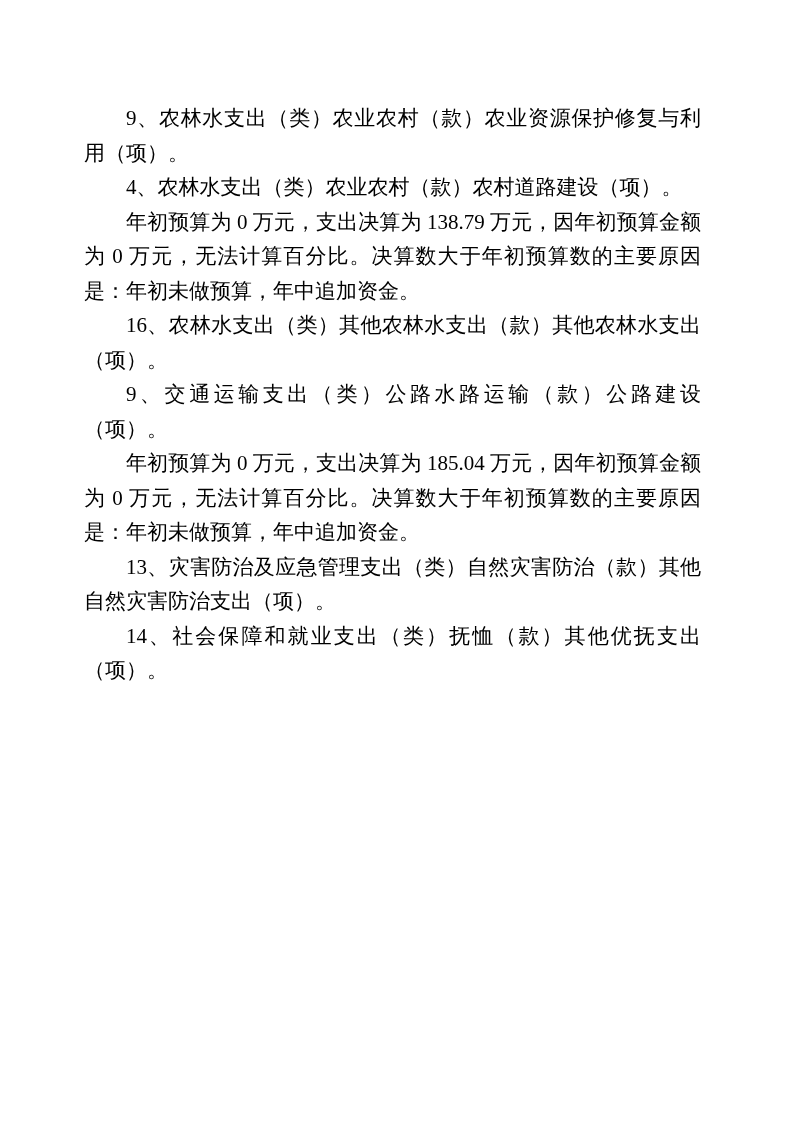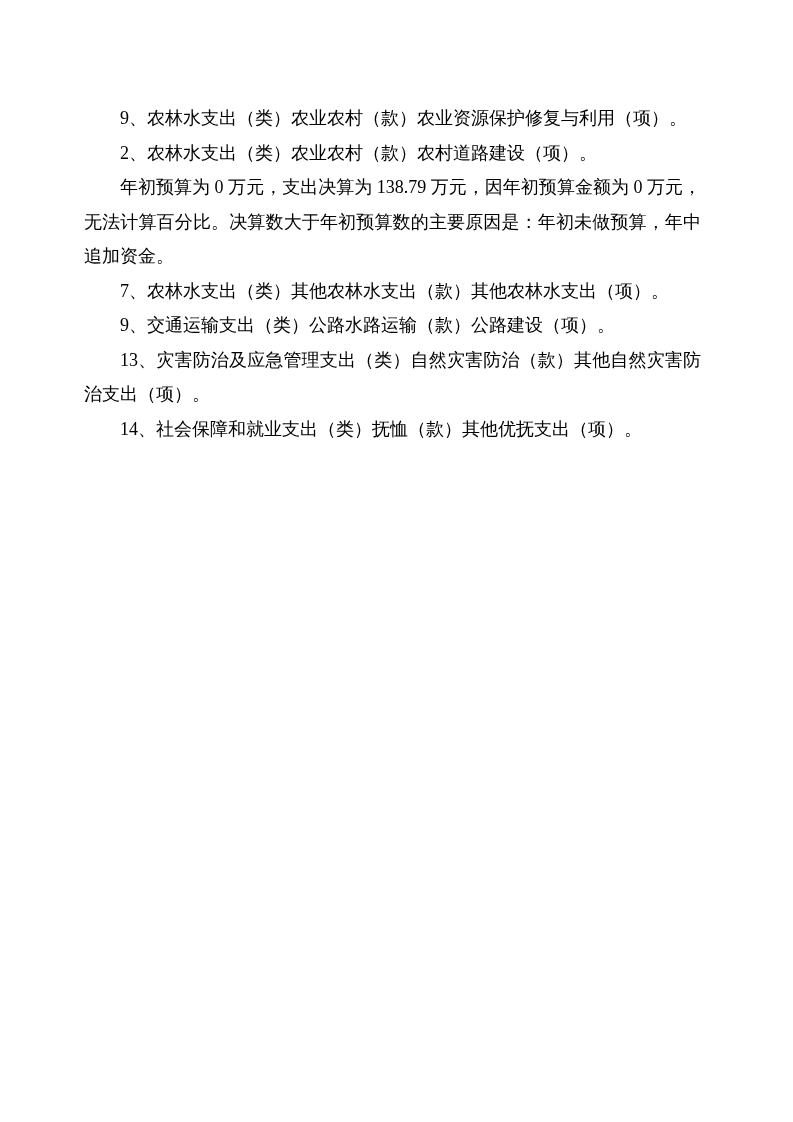--- a/index.html
+++ b/index.html
@@ -13,36 +13,37 @@
       overflow: hidden;
     }
     .page {
       box-sizing: border-box;
       width: 793px;
       height: 1122px;
       padding: 101px 92px 0 84px;
       background: #ffffff;
       color: #000000;
       font-family: "Liberation Serif", "DejaVu Serif", serif;
-      font-size: 18px;
+      font-size: 21px;
       line-height: 34.5px;
       text-align: justify;
       text-justify: inter-ideograph;
       word-break: break-all;
     }
     .para {
       margin: 0;
       padding: 0;
       text-indent: 2em;
     }
   </style>
 </head>
 <body>
 
 <div class="page">
   <p class="para">9、农林水支出（类）农业农村（款）农业资源保护修复与利用（项）。</p>
-  <p class="para">2、农林水支出（类）农业农村（款）农村道路建设（项）。</p>
+  <p class="para">4、农林水支出（类）农业农村（款）农村道路建设（项）。</p>
   <p class="para">年初预算为 0 万元，支出决算为 138.79 万元，因年初预算金额为 0 万元，无法计算百分比。决算数大于年初预算数的主要原因是：年初未做预算，年中追加资金。</p>
-  <p class="para">7、农林水支出（类）其他农林水支出（款）其他农林水支出（项）。</p>
+  <p class="para">16、农林水支出（类）其他农林水支出（款）其他农林水支出（项）。</p>
   <p class="para">9、交通运输支出（类）公路水路运输（款）公路建设（项）。</p>
+  <p class="para">年初预算为 0 万元，支出决算为 185.04 万元，因年初预算金额为 0 万元，无法计算百分比。决算数大于年初预算数的主要原因是：年初未做预算，年中追加资金。</p>
   <p class="para">13、灾害防治及应急管理支出（类）自然灾害防治（款）其他自然灾害防治支出（项）。</p>
   <p class="para">14、社会保障和就业支出（类）抚恤（款）其他优抚支出（项）。</p>
 </div>
 
 </body></html>

